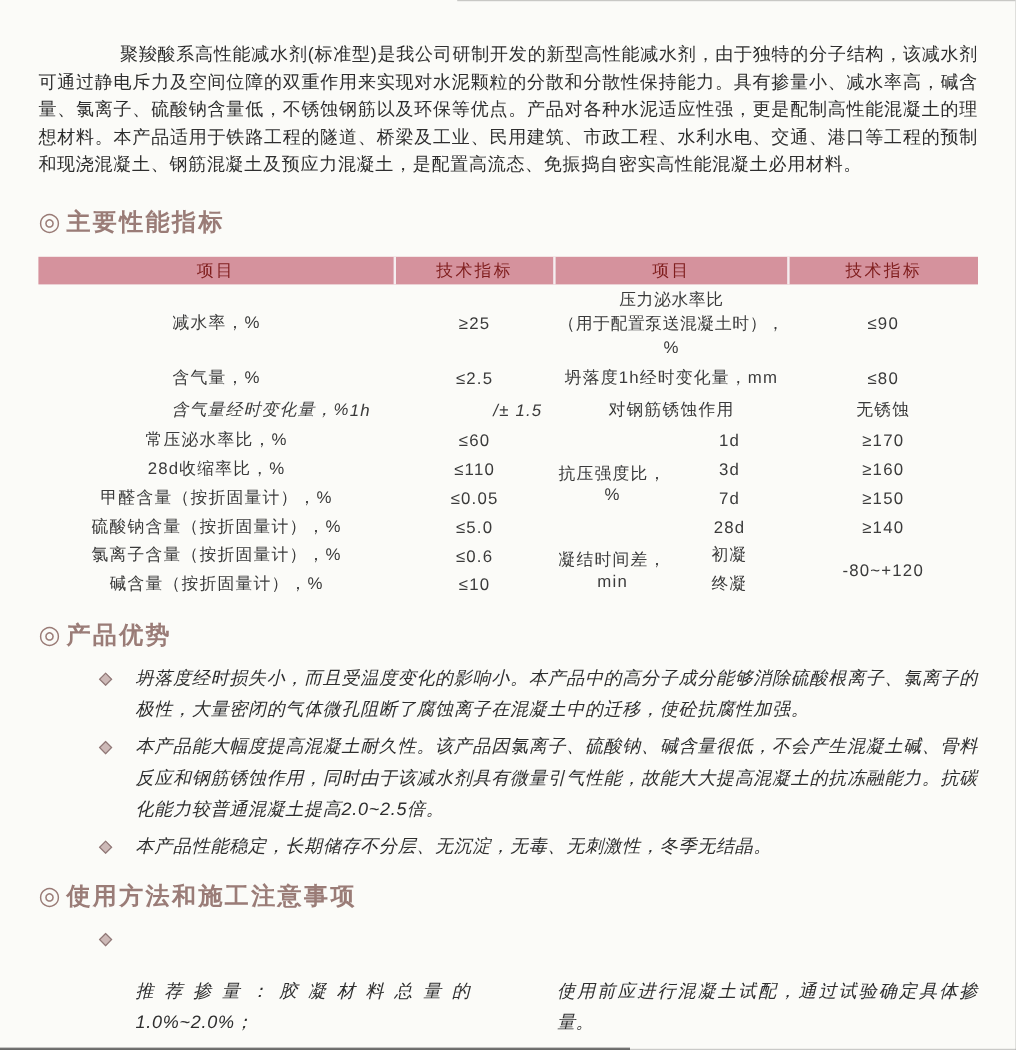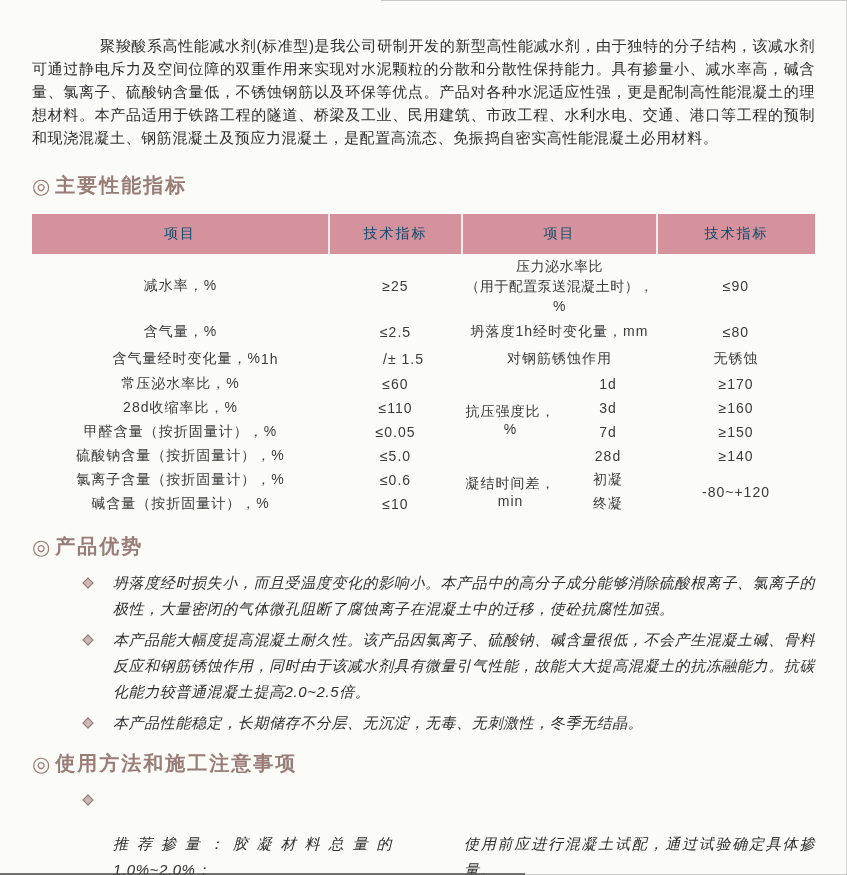--- a/index.html
+++ b/index.html
@@ -42,40 +42,40 @@
   table.perf {
     margin-top: 15px;
     width: 783px;
     border-collapse: collapse;
     table-layout: fixed;
     font-size: 14px;
     color: #3a3a3a;
   }
   table.perf th {
     background: #d5929d;
-    color: #0c4a6e;
+    color: #7f1d1d;
     font-weight: normal;
     font-size: 14px;
-    height: 40px;
+    height: 23px;
     letter-spacing: 2px;
     border-right: 2px solid #f5eef0;
   }
   table.perf th:last-child { border-right: none; }
   table.perf td {
     text-align: center;
     vertical-align: middle;
     padding: 2px 0;
     letter-spacing: 1px;
     height: 24px;
   }
   tr.row-tall td { height: 46px; }
   tr.row-mid  td { height: 27px; }
   td.l-label { padding-right: 60px; }
   .flex-between {
-    display: flex; justify-content: center; align-items: center;
+    display: flex; justify-content: flex-end; align-items: center; font-style: italic;
   }
   .pad-c1 { padding-left: 50px; padding-right: 20px; }
   .pad-c2 { padding-left: 26px; padding-right: 10px; }
   td.group-label { text-align: center; padding-left: 8px; letter-spacing: 1px; }
   .two-line { line-height: 20px; letter-spacing: 0.5px; text-align: center; }
 
   
   .bullet-list { margin-top: 10px; }
   .bullet-item {
     display: flex;

